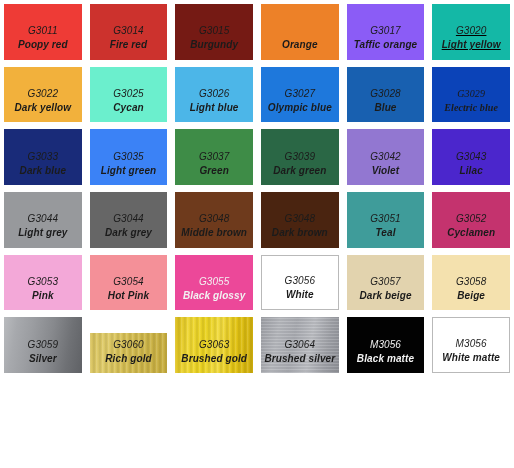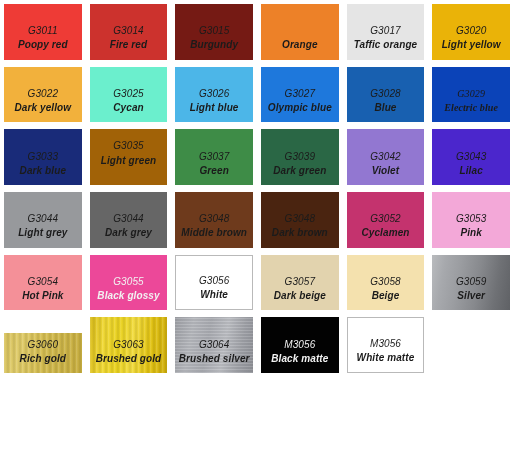--- a/index.html
+++ b/index.html
@@ -122,27 +122,27 @@
         <div class="swatch-name">Burgundy</div>
       </div>
     </div>
     <div class="swatch-cell">
       <div class="swatch-fill dark-text " style="background: rgb(237, 129, 40); gap: 40px;">
         <div class="swatch-code">G3016</div>
         <div class="swatch-name">Orange</div>
       </div>
     </div>
     <div class="swatch-cell">
-      <div class="swatch-fill dark-text " style="background: #e5e5e5;">
+      <div class="swatch-fill dark-text " style="background: #8b5cf6;">
         <div class="swatch-code">G3017</div>
         <div class="swatch-name">Taffic orange</div>
       </div>
     </div>
     <div class="swatch-cell">
-      <div class="swatch-fill dark-text " style="background: #eab308;">
+      <div class="swatch-fill dark-text " style="background: #14b8a6; text-decoration: underline;">
         <div class="swatch-code">G3020</div>
         <div class="swatch-name">Light yellow</div>
       </div>
     </div>
     <div class="swatch-cell">
       <div class="swatch-fill dark-text " style="background: rgb(242, 177, 60);">
         <div class="swatch-code">G3022</div>
         <div class="swatch-name">Dark yellow</div>
       </div>
     </div>
@@ -176,21 +176,21 @@
         <div class="swatch-name">Electric blue</div>
       </div>
     </div>
     <div class="swatch-cell">
       <div class="swatch-fill dark-text " style="background: rgb(25, 43, 121);">
         <div class="swatch-code">G3033</div>
         <div class="swatch-name">Dark blue</div>
       </div>
     </div>
     <div class="swatch-cell">
-      <div class="swatch-fill dark-text " style="background: #a16207; justify-content: center;">
+      <div class="swatch-fill dark-text " style="background: #3b82f6;">
         <div class="swatch-code">G3035</div>
         <div class="swatch-name">Light green</div>
       </div>
     </div>
     <div class="swatch-cell">
       <div class="swatch-fill dark-text " style="background: rgb(62, 140, 71);">
         <div class="swatch-code">G3037</div>
         <div class="swatch-name">Green</div>
       </div>
     </div>
@@ -230,20 +230,26 @@
         <div class="swatch-name">Middle brown</div>
       </div>
     </div>
     <div class="swatch-cell">
       <div class="swatch-fill dark-text " style="background: rgb(74, 36, 16);">
         <div class="swatch-code">G3048</div>
         <div class="swatch-name">Dark brown</div>
       </div>
     </div>
     <div class="swatch-cell">
+      <div class="swatch-fill dark-text " style="background: rgb(63, 156, 154);">
+        <div class="swatch-code">G3051</div>
+        <div class="swatch-name">Teal</div>
+      </div>
+    </div>
+    <div class="swatch-cell">
       <div class="swatch-fill dark-text " style="background: rgb(196, 51, 110);">
         <div class="swatch-code">G3052</div>
         <div class="swatch-name">Cyclamen</div>
       </div>
     </div>
     <div class="swatch-cell">
       <div class="swatch-fill dark-text " style="background: rgb(243, 168, 216);">
         <div class="swatch-code">G3053</div>
         <div class="swatch-name">Pink</div>
       </div>

